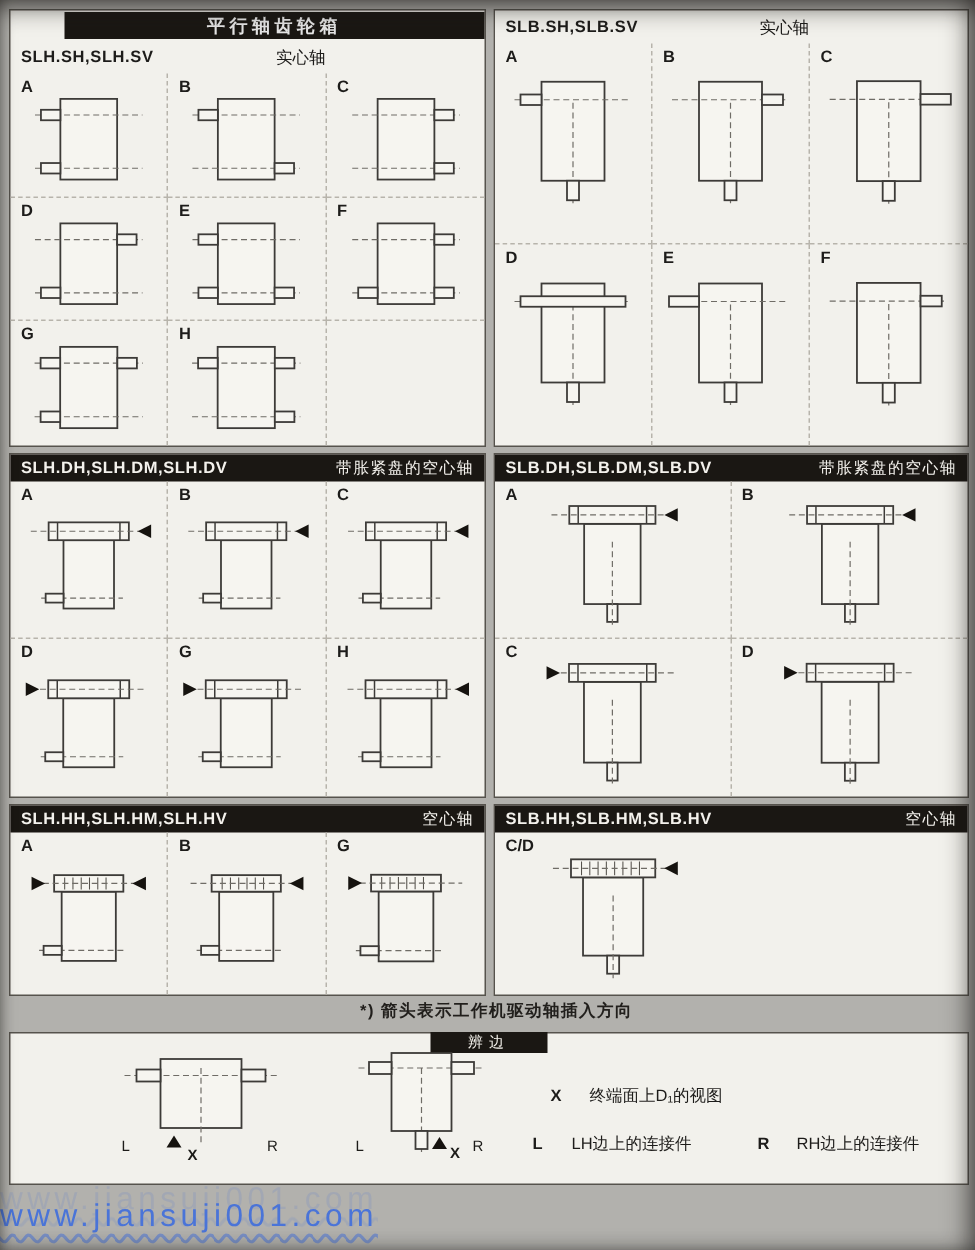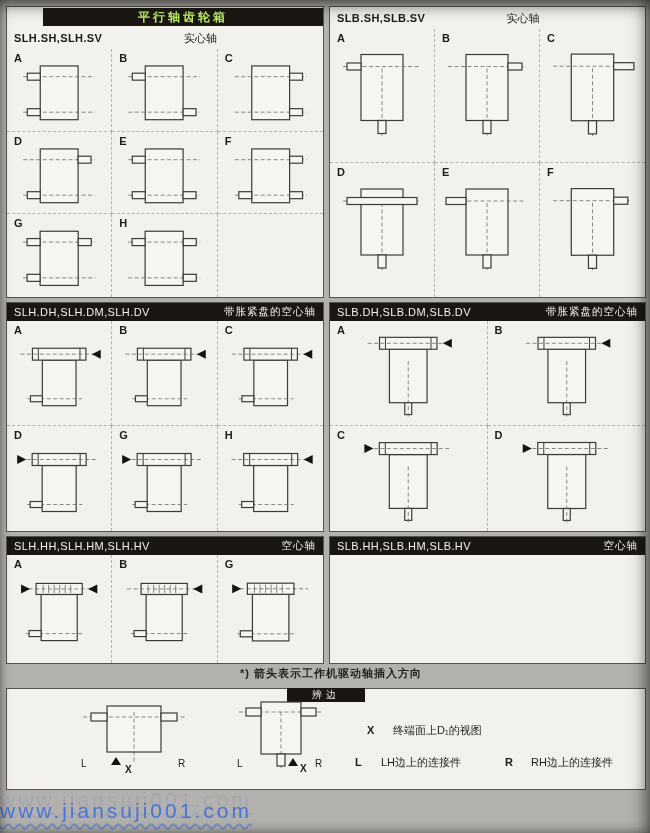--- a/index.html
+++ b/index.html
@@ -20,34 +20,34 @@
   }
   .panel{
     position:absolute;
     background:#f2f1ec;
     border:1px solid #56534d;
     display:flex;flex-direction:column;
   }
   
   .hdrA{height:20px;position:relative;flex:0 0 auto}
   .darkbar{
-    position:absolute;top:1px;bottom:1px;background:#1a1713;color:#bef264;
+    position:absolute;top:1px;bottom:1px;background:#1a1713;color:#e5e5e5;
     display:flex;align-items:center;justify-content:center;
     font-size:12px;font-weight:bold;letter-spacing:3px;
   }
   .subA{height:18px;position:relative;font-size:11px;display:flex;align-items:center;padding:2px 7px;flex:0 0 auto}
   .models{font-weight:bold;letter-spacing:.4px}
   .shafttype{position:absolute;left:56%;font-size:11px}
   
   .hdrB{
     height:18px;background:#1a1713;color:#f3f1ec;flex:0 0 auto;
     display:flex;align-items:center;justify-content:space-between;
     padding:0 7px;font-size:11px;
   }
-  .hdrB b{font-weight:normal;letter-spacing:.4px}
+  .hdrB b{font-weight:bold;letter-spacing:.4px}
   .hdrB .right{font-size:10.5px;letter-spacing:1px}
   
   .grid{flex:1;display:grid;grid-auto-rows:1fr}
   .cell{position:relative;overflow:hidden;border-right:1px dashed #b7b4ab;border-bottom:1px dashed #b7b4ab}
   .cell.lc{border-right:none}
   .cell.lr{border-bottom:none}
   .cl{position:absolute;left:7px;top:3px;font-size:11px;font-weight:bold;z-index:2}
   .cell svg{position:absolute;inset:0;width:100%;height:100%}
   
   .footnote{
@@ -454,20 +454,39 @@
         </div>
       </div>
   </div>
 
   <div class="panel" style="left:329px;top:536px;width:315px;height:126px">
     <div class="hdrB">
       <b>SLB.HH,SLB.HM,SLB.HV</b>
       <span class="right">空心轴</span>
     </div>
     <div class="grid" style="grid-template-columns: repeat(2, 1fr);">
+        <div class="cell lc lr">
+          <span class="cl">C/D</span>
+          <svg viewBox="0 0 157 106" preserveAspectRatio="xMidYMid meet">
+            <rect x="58.5" y="29" width="40" height="52" fill="#f6f5f0" stroke="#3d3b38" stroke-width="1.2"></rect>
+            <rect x="50.5" y="17" width="56" height="12" fill="#f6f5f0" stroke="#3d3b38" stroke-width="1.2"></rect>
+            <line x1="57.5" y1="18.5" x2="57.5" y2="27.5" stroke="#55524c" stroke-width="0.7"></line>
+            <line x1="63" y1="18.5" x2="63" y2="27.5" stroke="#55524c" stroke-width="0.7"></line>
+            <line x1="68.5" y1="18.5" x2="68.5" y2="27.5" stroke="#55524c" stroke-width="0.7"></line>
+            <line x1="74" y1="18.5" x2="74" y2="27.5" stroke="#55524c" stroke-width="0.7"></line>
+            <line x1="79.5" y1="18.5" x2="79.5" y2="27.5" stroke="#55524c" stroke-width="0.7"></line>
+            <line x1="85" y1="18.5" x2="85" y2="27.5" stroke="#55524c" stroke-width="0.7"></line>
+            <line x1="90.5" y1="18.5" x2="90.5" y2="27.5" stroke="#55524c" stroke-width="0.7"></line>
+            <line x1="96" y1="18.5" x2="96" y2="27.5" stroke="#55524c" stroke-width="0.7"></line>
+            <line x1="38.5" y1="23" x2="118.5" y2="23" stroke="#6f6c66" stroke-width="0.8" stroke-dasharray="4 2.5"></line>
+            <path d="M 112.5 23 L 121.5 18.5 L 121.5 27.5 Z" fill="#16130f"></path>
+            <rect x="74.5" y="81" width="8" height="12" fill="#f6f5f0" stroke="#3d3b38" stroke-width="1.2"></rect>
+            <line x1="78.5" y1="41" x2="78.5" y2="96" stroke="#6f6c66" stroke-width="0.8" stroke-dasharray="4 2.5"></line>
+          </svg>
+        </div>
       </div>
   </div>
 
   <div class="footnote">*) 箭头表示工作机驱动轴插入方向</div>
 
   <div class="panel legend" style="left:6px;top:688px;width:638px;height:100px">
     <div class="tab">
       <span>辨边</span>
     </div>
     <svg id="leg-left" style="left:52px;top:5px" width="150" height="94" viewBox="0 0 150 94">

